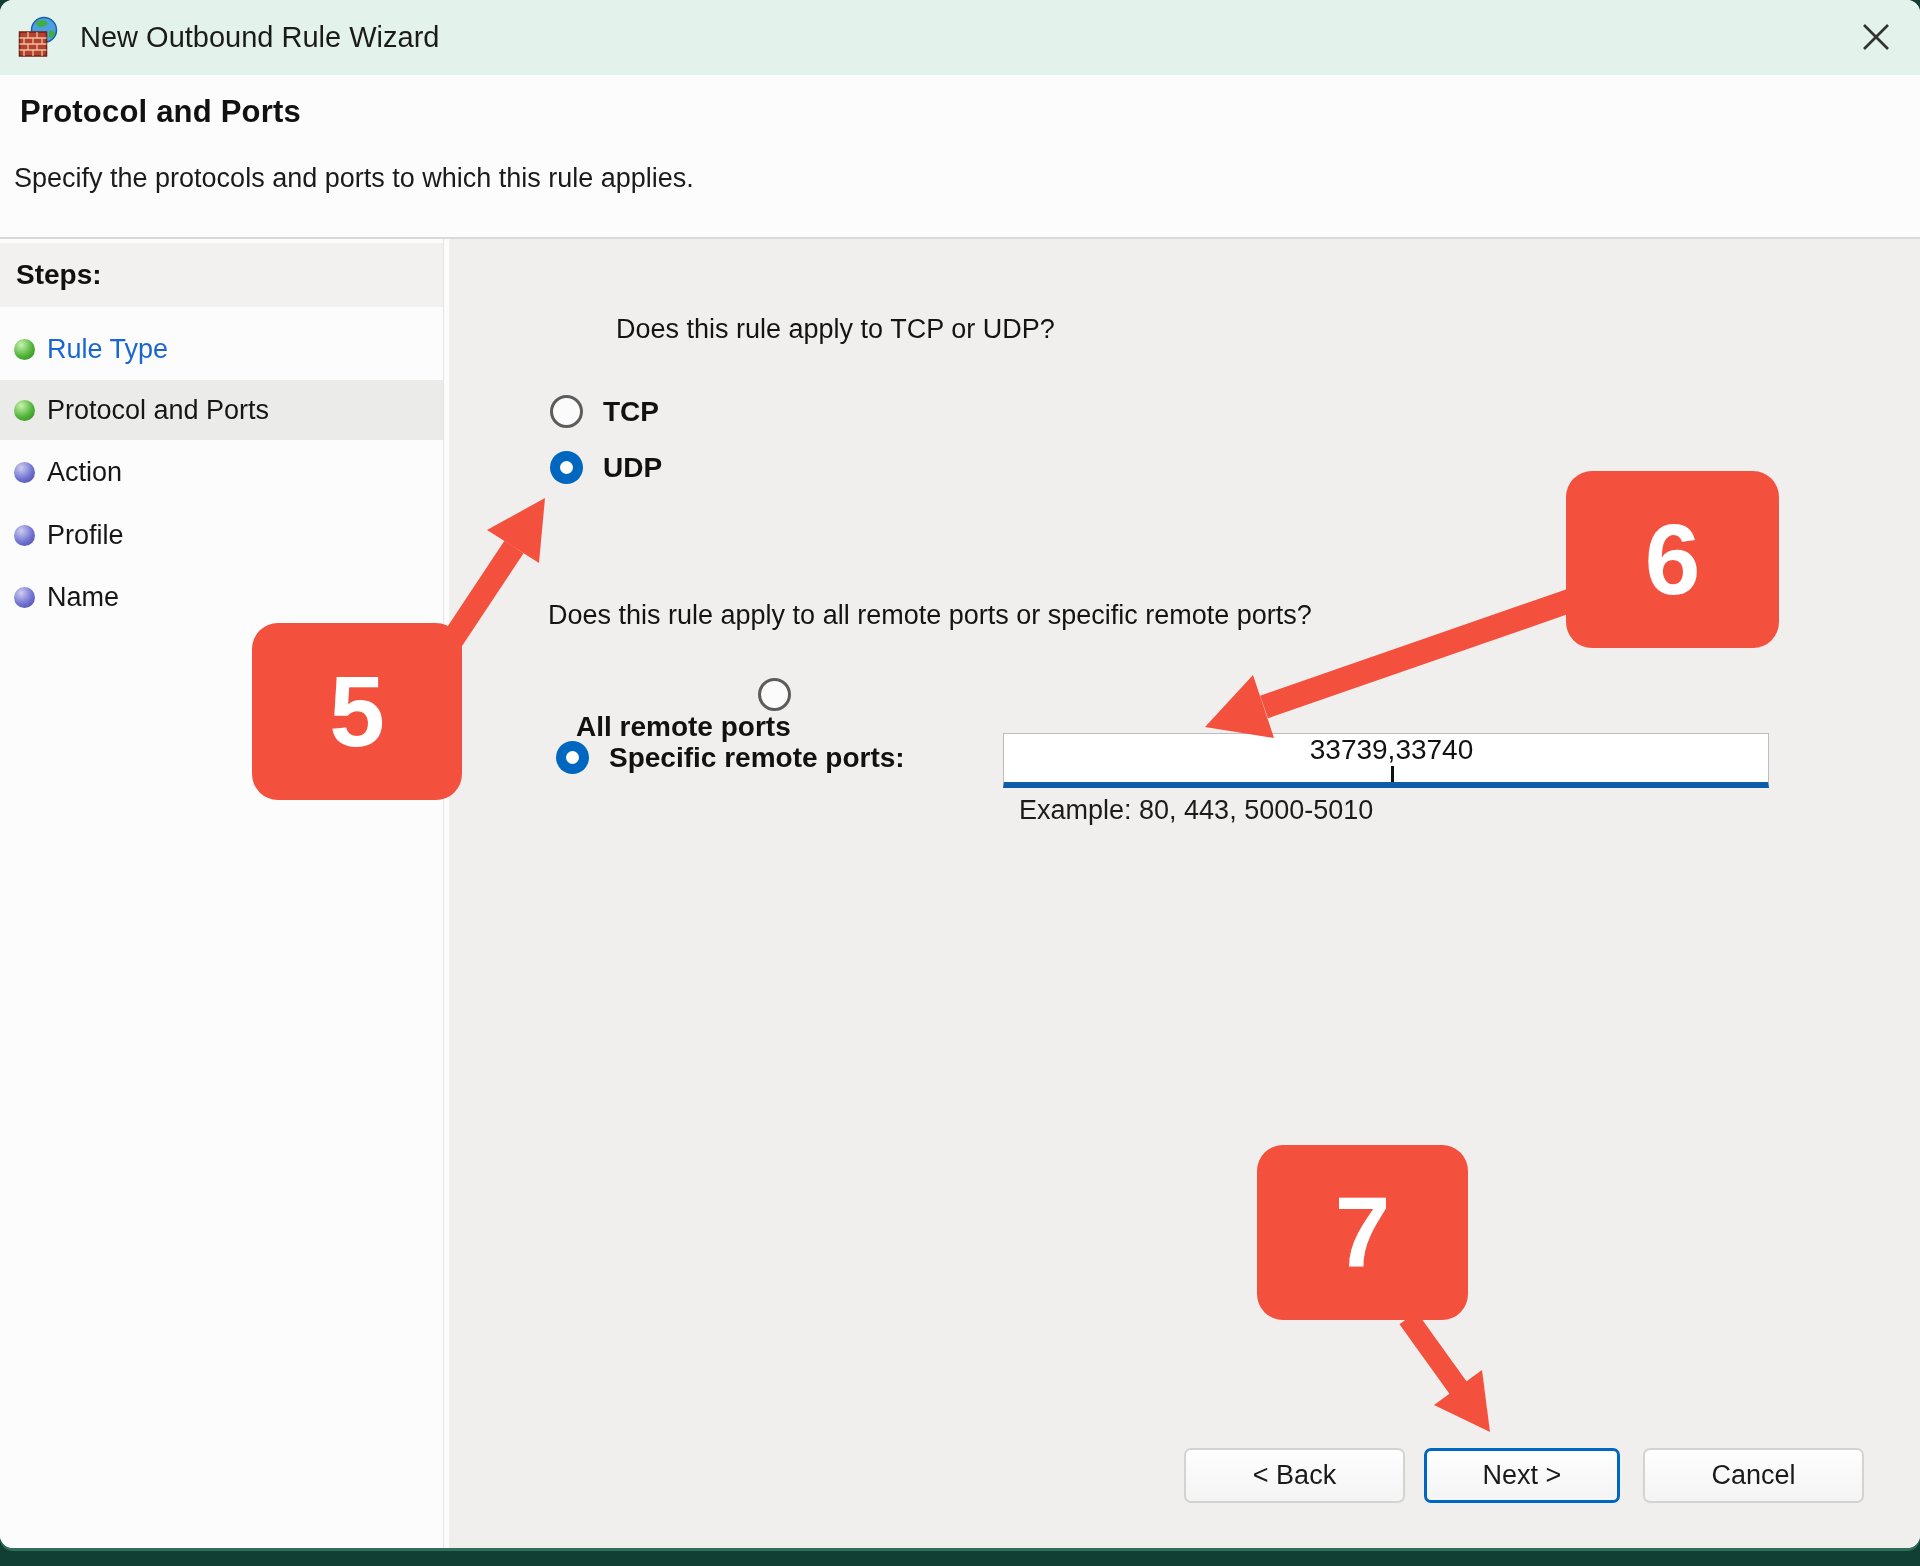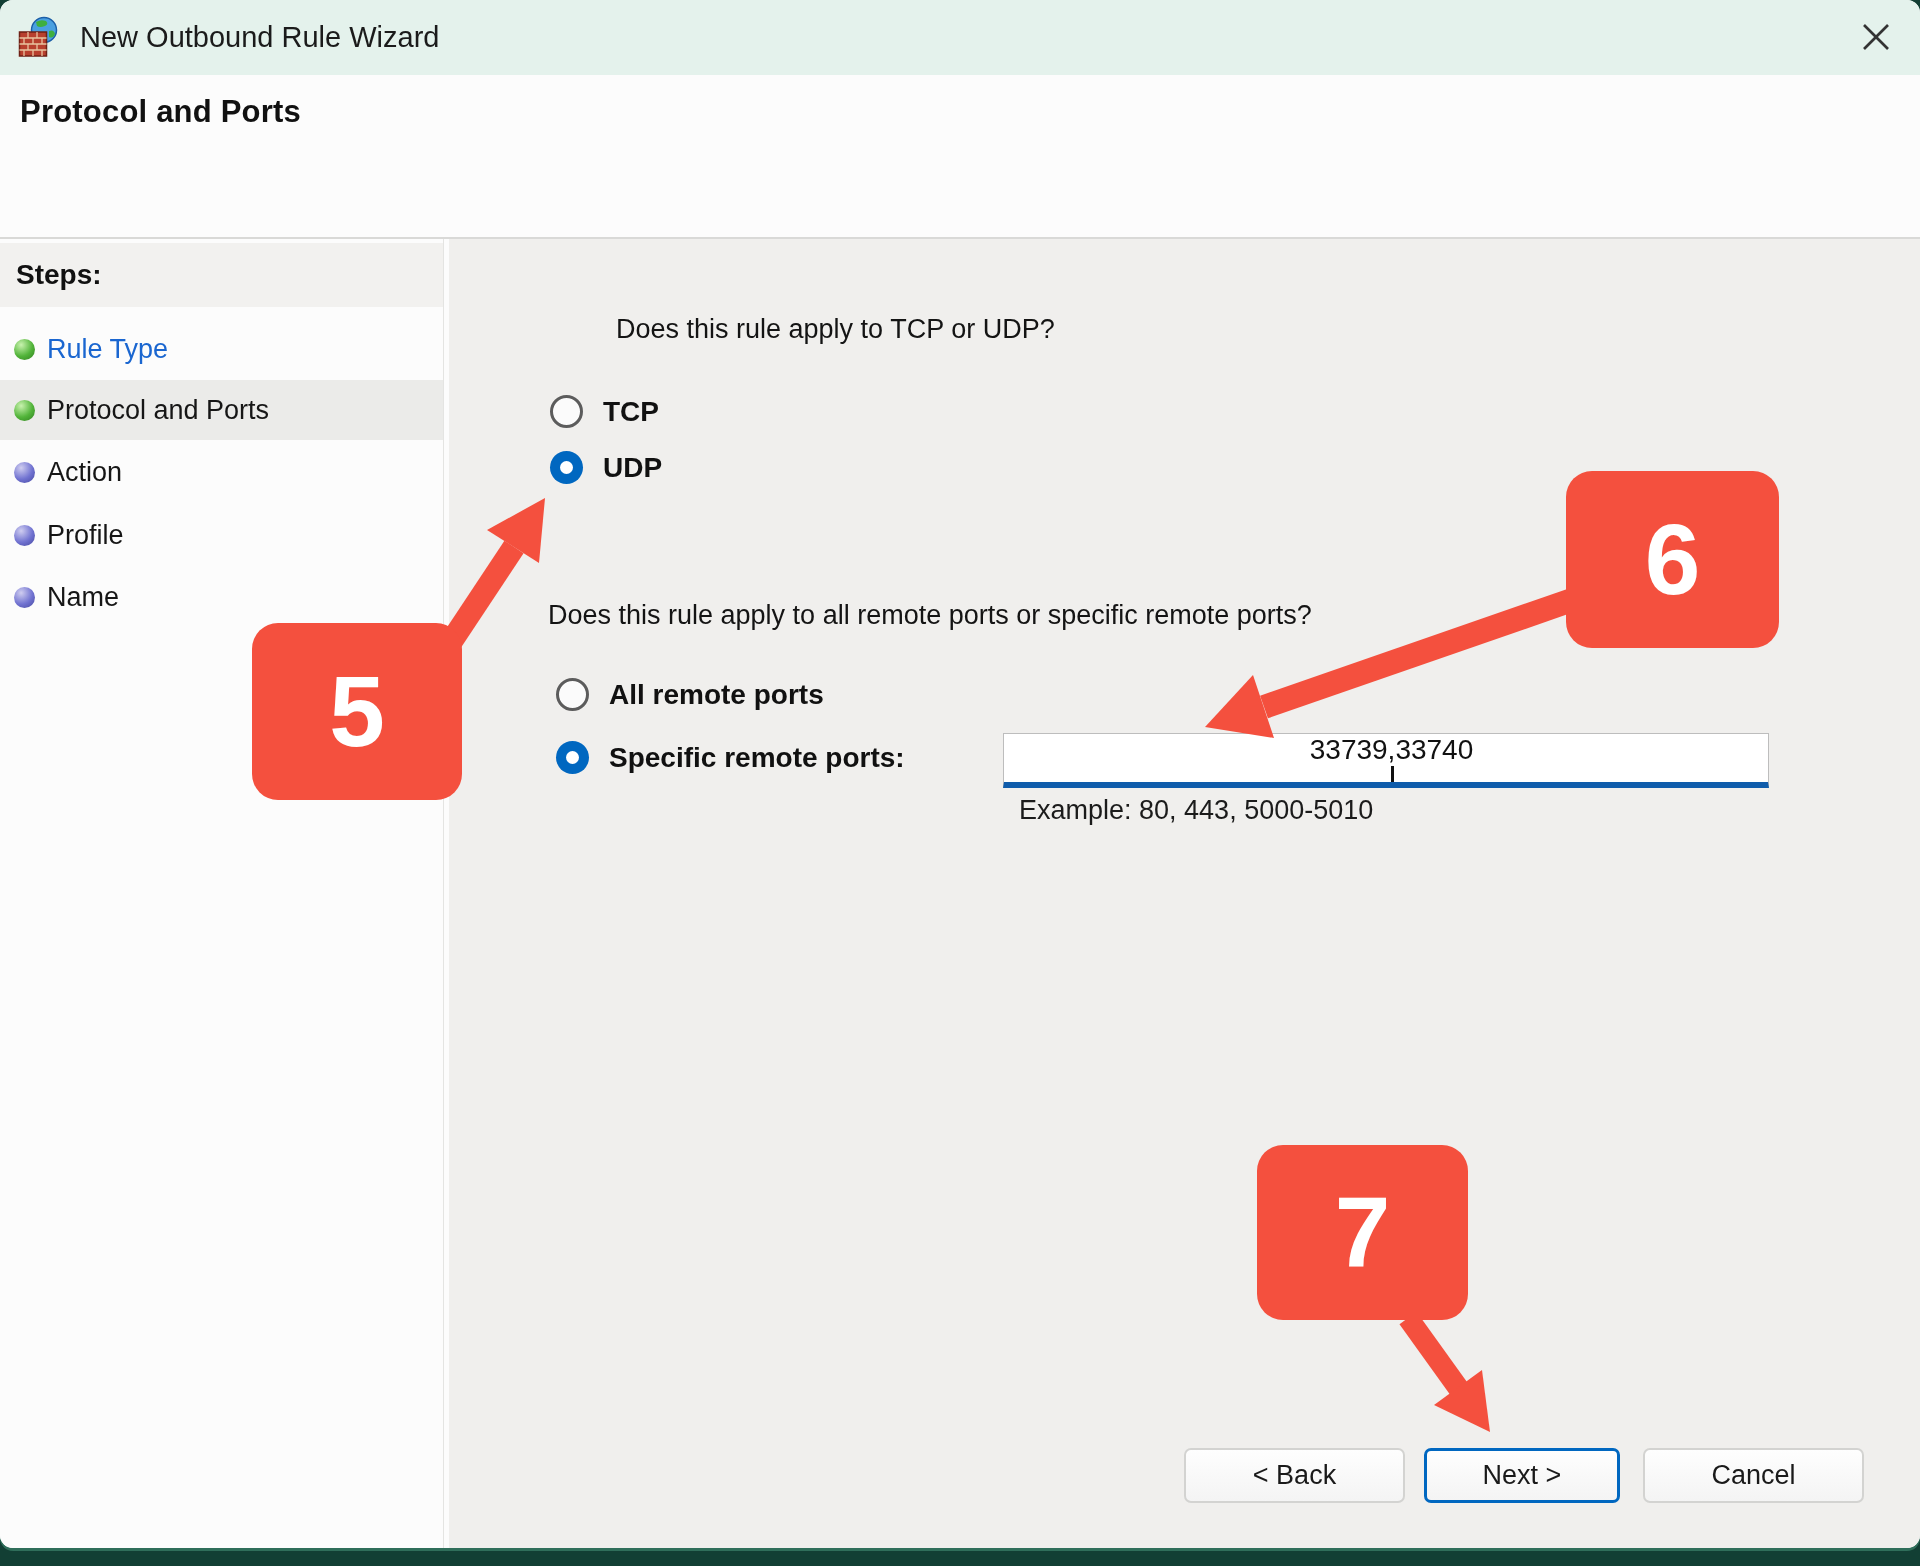--- a/index.html
+++ b/index.html
@@ -162,20 +162,21 @@
       <span class="wtitle">New Outbound Rule Wizard</span>
       <button class="closebtn" title="Close">
         <svg width="36" height="36" viewBox="0 0 36 36">
           <line x1="6" y1="6" x2="30" y2="30" stroke="#333" stroke-width="2.6"></line>
           <line x1="30" y1="6" x2="6" y2="30" stroke="#333" stroke-width="2.6"></line>
         </svg>
       </button>
     </div>
 
     <div class="header-title">Protocol and Ports</div>
+    <div class="header-sub">Specify the protocols and ports to which this rule applies.</div>
     <div class="header-divider"></div>
 
     <div class="sidebar"></div>
     <div class="steps-heading">Steps:</div>
 
     <div class="step-row" style="top:326px;">
       <span class="bullet done"></span>
       <span class="step-label link">Rule Type</span>
     </div>
     <div class="step-row current" style="top:380px;">
@@ -203,21 +204,21 @@
       <span class="radio"></span>
       <span class="radio-label">TCP</span>
     </div>
     <div class="radio-row" style="left:550px;top:451px;">
       <span class="radio on"></span>
       <span class="radio-label">UDP</span>
     </div>
 
     <div class="question" style="left:548px;top:600px;">Does this rule apply to all remote ports or specific remote ports?</div>
 
-    <div class="radio-row" style="left:556px;top:678px;">
+    <div class="radio-row" style="left:556px;top:678px;flex-direction:column;">
       <span class="radio"></span>
       <span class="radio-label">All remote ports</span>
     </div>
     <div class="radio-row" style="left:556px;top:741px;">
       <span class="radio on"></span>
       <span class="radio-label">Specific remote ports:</span>
     </div>
 
     <div class="ports-input">
       <span>33739,33740</span>

